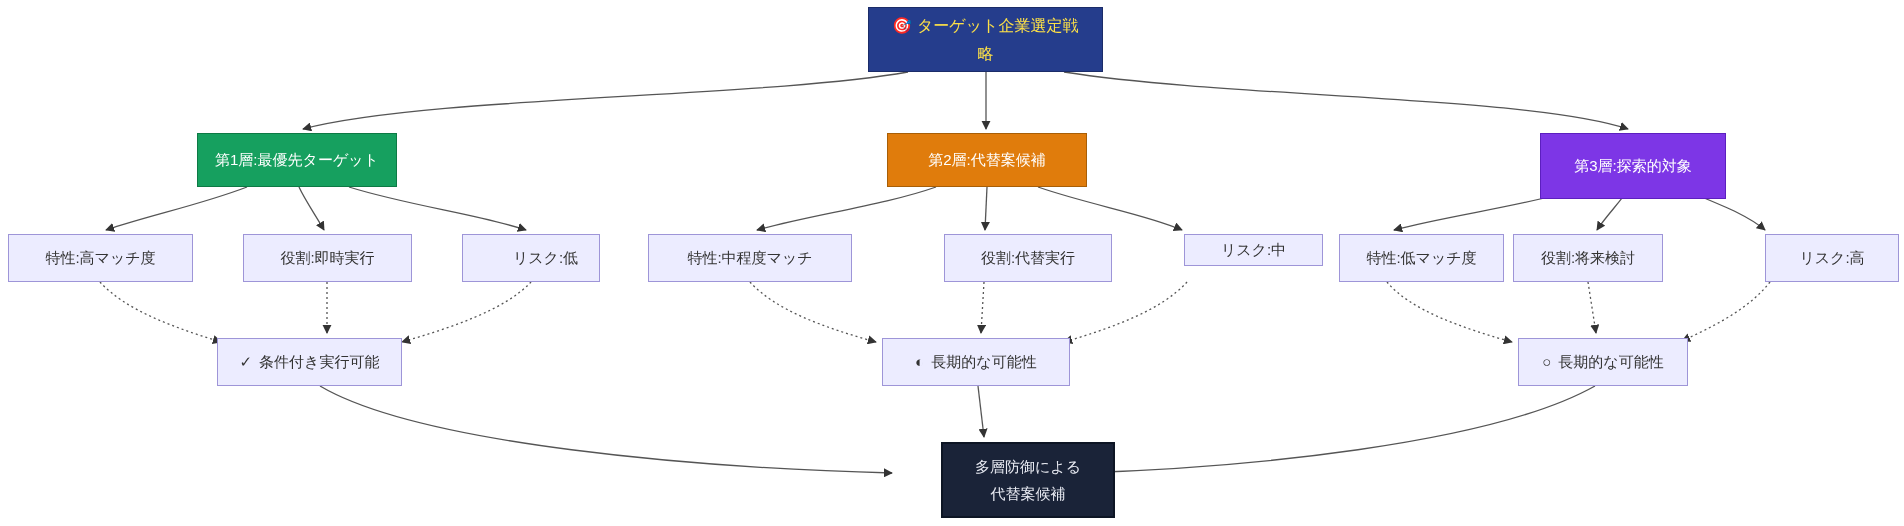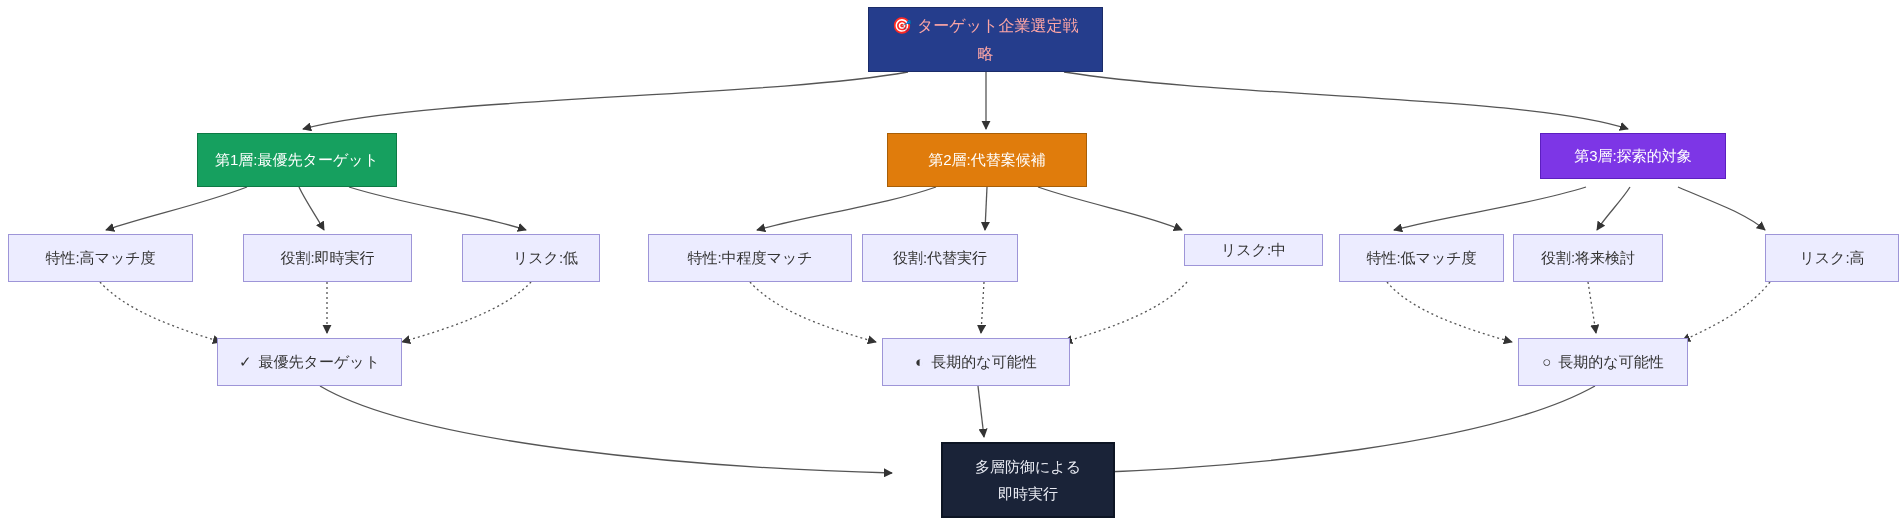--- a/index.html
+++ b/index.html
@@ -17,21 +17,21 @@
   .attr, .summary {
     background:var(--attr_fill,#ECECFF);
     border:1px solid var(--attr_border,#9E95D8);
   }
   .tier { color:#ffffff; border:1px solid transparent; }
   .tier1 { background:var(--tier1_fill,#16A05F); border-color:var(--tier1_border,#0D7A45); }
   .tier2 { background:var(--tier2_fill,#E07C0C); border-color:var(--tier2_border,#A85E06); }
   .tier3 { background:var(--tier3_fill,#7D36E6); border-color:var(--tier3_border,#5C1FBF); }
   .root {
     background:var(--root_fill,#253D8C); border:1px solid var(--root_border,#1B2C68);
-    color:#fca5a5; font-size:16px; padding:4px 18px;
+    color:#fde047; font-size:16px; padding:4px 18px;
   }
   .root .wrap { white-space:normal; line-height:1.7; }
   .footer-node {
     background:var(--footer_fill,#1A2338); border:2px solid var(--footer_border,#0D1524);
     color:var(--footer_text,#E8EAF2); flex-direction:column; gap:2px; line-height:1.7;margin-left:43px;
   }
   .icon { display:inline; }
 </style>
 </head>
 <body>
@@ -86,63 +86,63 @@
       <span>ターゲット企業選定戦略</span>
     </div>
   </div>
 
   <div class="node tier tier1" style="left:197px; top:133px; width:200px; height:54px;">
     <span>第1層:最優先ターゲット</span>
   </div>
   <div class="node tier tier2" style="left:887px; top:133px; width:200px; height:54px;">
     <span>第2層:代替案候補</span>
   </div>
-  <div class="node tier tier3" style="left:1540px; top:133px; width:186px; height:46px;">
+  <div class="node tier tier3" style="left:1540px; top:133px; width:186px; height:66px;">
     <span>第3層:探索的対象</span>
   </div>
 
   <div class="node attr" style="left:8px; top:234px; width:185px; height:48px;">
     <span>特性:高マッチ度</span>
   </div>
   <div class="node attr" style="left:243px; top:234px; width:169px; height:48px;">
     <span>役割:即時実行</span>
   </div>
   <div class="node attr" style="left:462px; top:234px; width:138px; height:48px;padding-left:29px;">
     <span>リスク:低</span>
   </div>
   <div class="node attr" style="left:648px; top:234px; width:204px; height:48px;">
     <span>特性:中程度マッチ</span>
   </div>
-  <div class="node attr" style="left:862px; top:234px; width:156px; height:48px;">
+  <div class="node attr" style="left:944px; top:234px; width:168px; height:48px;">
     <span>役割:代替実行</span>
   </div>
   <div class="node attr" style="left:1184px; top:234px; width:139px; height:32px;">
     <span>リスク:中</span>
   </div>
   <div class="node attr" style="left:1305px; top:234px; width:165px; height:48px;margin-left:34px;">
     <span>特性:低マッチ度</span>
   </div>
   <div class="node attr" style="left:1513px; top:234px; width:150px; height:48px;">
     <span>役割:将来検討</span>
   </div>
   <div class="node attr" style="left:1765px; top:234px; width:134px; height:48px;">
     <span>リスク:高</span>
   </div>
 
   <div class="node summary" style="left:217px; top:338px; width:185px; height:48px;">
     <span class="icon">✓</span>
-    <span>最優先ターゲット</span>
+    <span>条件付き実行可能</span>
   </div>
   <div class="node summary" style="left:882px; top:338px; width:188px; height:48px;">
     <span class="icon">◐</span>
     <span>長期的な可能性</span>
   </div>
   <div class="node summary" style="left:1518px; top:338px; width:170px; height:48px;">
     <span class="icon">○</span>
     <span>長期的な可能性</span>
   </div>
 
   <div class="node footer-node" style="left:898px; top:442px; width:174px; height:76px;">
     <div>多層防御による</div>
-    <div>即時実行</div>
+    <div>代替案候補</div>
   </div>
 
 </div>
 
 </body></html>

